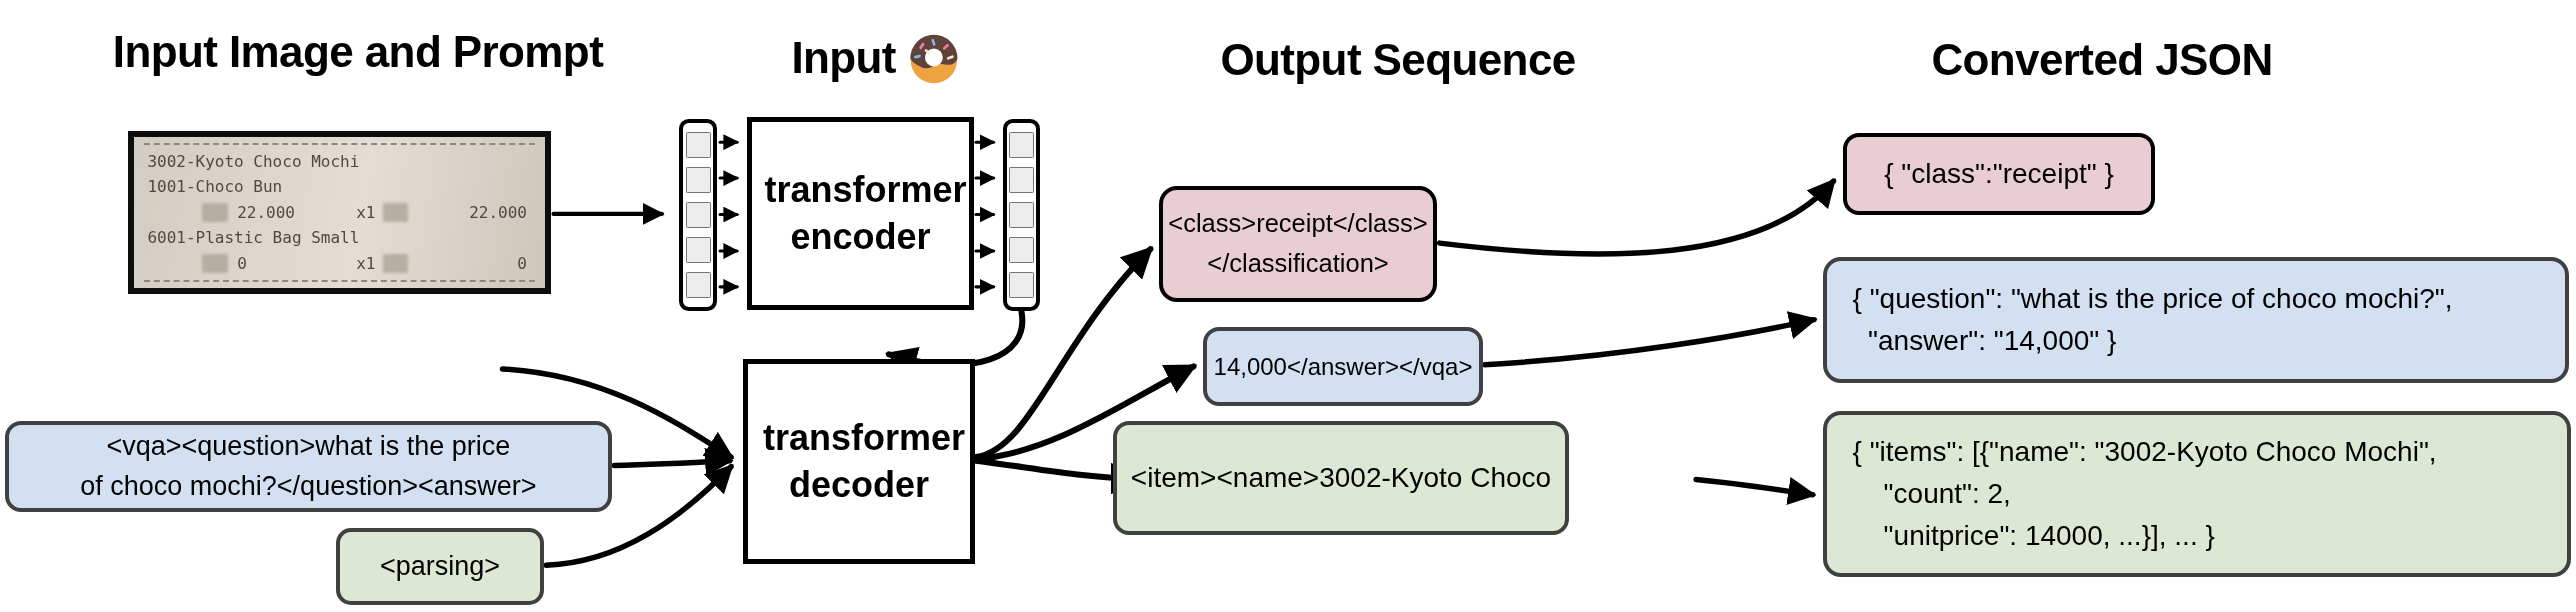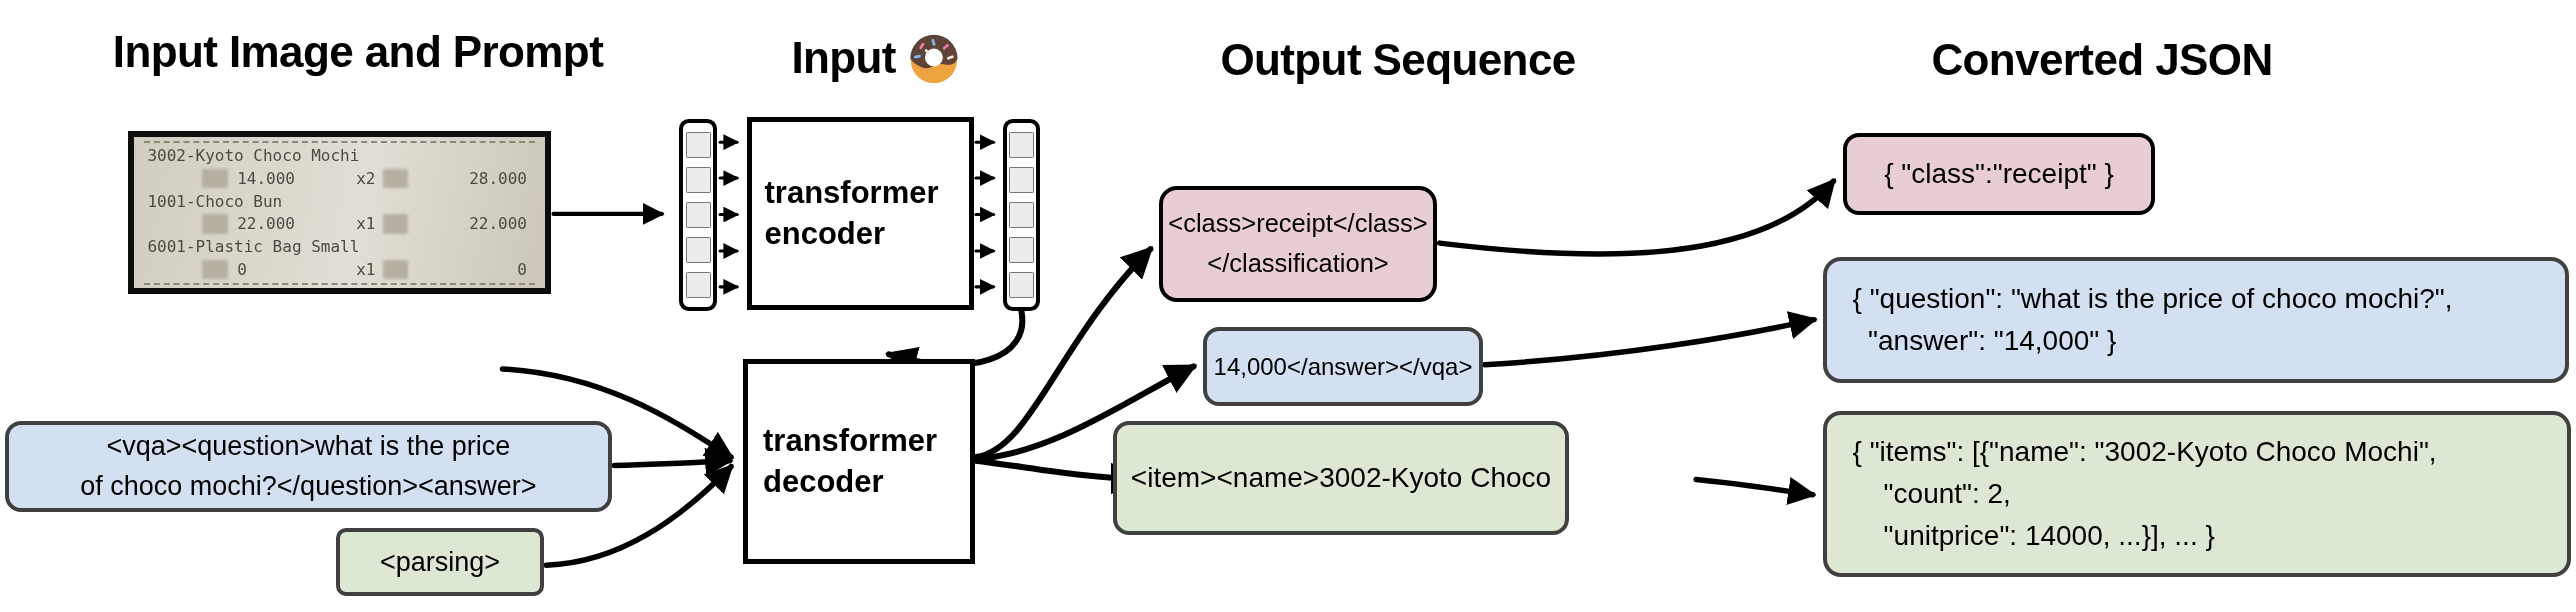--- a/index.html
+++ b/index.html
@@ -25,21 +25,21 @@
   .r-rule{border-top:2.4px dashed #8d887c;height:0;margin:0 9.7px;}
   .r-name{padding-left:13.4px;white-space:pre;}
   .r-nums{display:flex;align-items:center;padding:0 18px 0 68px;}
   .censor{width:25.5px;height:19.5px;background:var(--censor);border-radius:1.8px;filter:blur(1.8px);flex:none;}
   .r-price{width:119px;margin-left:9.7px;white-space:pre;}
   .r-censor2{margin-left:auto;}
   .r-total{width:119px;text-align:right;white-space:pre;}
 
   
   .block{border:5.5px solid #000;background:#fff;}
-  .block-label{font-weight:bold;font-size:31px;line-height:1.3;width:192px;}
+  .block-label{font-weight:bold;font-size:36px;line-height:1.3;text-align:center;width:192px;}
 
   .patch-col{border:4.9px solid #000;border-radius:9.7px;background:#fff;
              display:flex;flex-direction:column;justify-content:space-evenly;align-items:center;}
   .patch{width:25px;height:25.5px;background:#ececec;border:1.8px solid #757575;border-radius:1.2px;box-sizing:border-box;}
 
   
   .rbox{border-radius:16px;text-align:center;line-height:1.5;}
   .b-pink{background:var(--pink);}
   .b-blue{background:var(--blue);}
   .b-green{background:var(--green);}
@@ -119,27 +119,20 @@
     </div>
   </div>
 
   <div class="heading" style="left:1398px;top:35px;">Output Sequence</div>
 
   <div class="heading" style="left:2102px;top:35px;">Converted JSON</div>
 
   <div class="receipt" style="left:128px;top:131px;width:423px;height:163px;">
     <div class="r-rule"></div>
     <div class="r-name">3002-Kyoto Choco Mochi</div>
-    <div class="r-nums">
-      <span class="censor"></span>
-      <span class="r-price">14.000</span>
-      <span>x2</span>
-      <span class="censor r-censor2"></span>
-      <span class="r-total">28.000</span>
-    </div>
     <div class="r-name">1001-Choco Bun</div>
     <div class="r-nums">
       <span class="censor"></span>
       <span class="r-price">22.000</span>
       <span>x1</span>
       <span class="censor r-censor2"></span>
       <span class="r-total">22.000</span>
     </div>
     <div class="r-name">6001-Plastic Bag Small</div>
     <div class="r-nums">
@@ -175,21 +168,21 @@
   <div class="node block" style="left:743px;top:359px;width:232px;height:205px;">
     <div class="block-label">transformer decoder</div>
   </div>
 
 
   <div class="node rbox b-blue bd-gray prompt-box" style="left:4.9px;top:421px;width:607px;height:91px;flex-direction:column;line-height:1.45;">
     <div>&lt;vqa&gt;&lt;question&gt;what is the price</div>
     <div>of choco mochi?&lt;/question&gt;&lt;answer&gt;</div>
   </div>
 
-  <div class="node rbox b-green bd-gray prompt-box" style="left:336px;top:528px;width:208px;height:68px;border-radius:10px;">
+  <div class="node rbox b-green bd-gray prompt-box" style="left:336px;top:528px;width:208px;height:77px;border-radius:15px;">
     <span>&lt;parsing&gt;</span>
   </div>
 
   <div class="node rbox b-pink bd-black out-pink" style="left:1159px;top:186px;width:278px;height:116px;border-radius:18px;flex-direction:column;">
     <div>&lt;class&gt;receipt&lt;/class&gt;</div>
     <div>&lt;/classification&gt;</div>
   </div>
 
   <div class="node rbox b-blue bd-gray out-blue" style="left:1203px;top:327px;width:280px;height:79px;">
     <span>14,000&lt;/answer&gt;&lt;/vqa&gt;</span>

